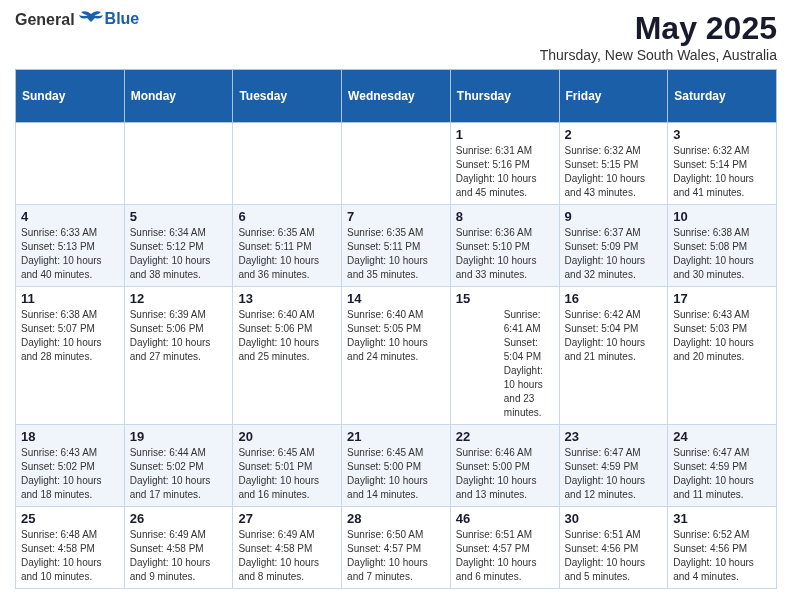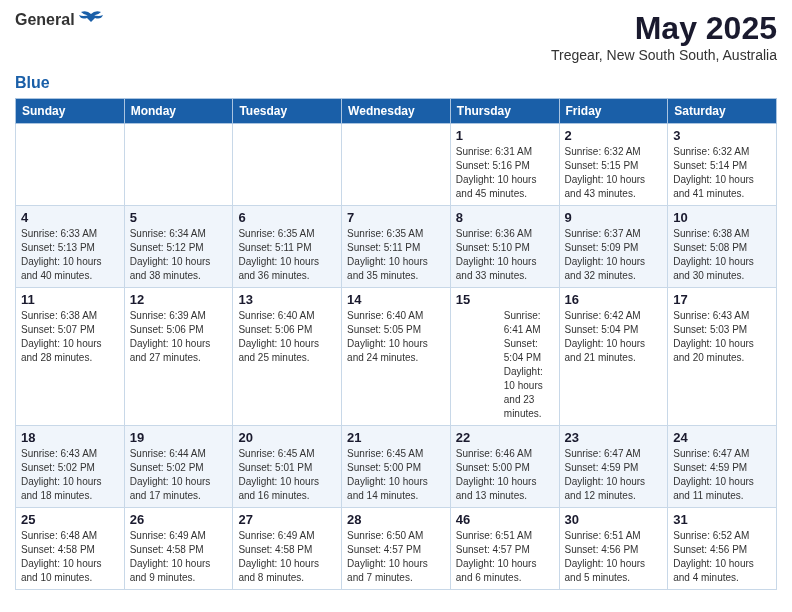--- a/index.html
+++ b/index.html
@@ -28,21 +28,21 @@
     .title-block h2 { font-size: 14px; color: #333; font-weight: normal; }
     table {
       width: 100%;
       border-collapse: collapse;
       font-size: 10.5px;
     }
     thead tr th {
       background-color: #1a5fa8;
       color: #fff;
       text-align: left;
-      padding: 5px 6px;
+      padding: 19px 6px;
       font-size: 12px;
       font-weight: bold;
       border: 1px solid #aac4e0;
     }
     tbody tr td {
       vertical-align: top;
       border: 1px solid #c8d8e8;
       padding: 4px 5px;
       width: calc(100% / 7);
       background: #fff;
@@ -61,33 +61,33 @@
       line-height: 1.4;
       font-size: 10px;
     }
     .empty-cell { background: #fff !important; }
   </style>
 </head>
 <body>
 
 <div class="header">
   <div class="logo">
-    <div style="display:flex; flex-direction:column; align-items:flex-start;gap:44px;">
+    <div style="display:flex; flex-direction:row; align-items:flex-start;">
       <div style="display:flex; align-items:center;">
         <span class="logo-text-general">General</span>
         <svg width="28" height="20" viewBox="0 0 28 20" style="margin-left:2px;">
           <path d="M14 4 Q18 0 24 2 Q20 6 16 5 Q22 7 26 5 Q24 10 18 8 Q16 10 14 12 Q12 10 10 8 Q4 10 2 5 Q6 7 12 5 Q8 6 4 2 Q10 0 14 4Z" fill="#1a5fa8"></path>
         </svg>
       </div>
       <span class="logo-text-blue" style="margin-left:0px;text-align:right;">Blue</span>
     </div>
   </div>
   <div class="title-block">
     <h1>May 2025</h1>
-    <h2>Tregear, New South South, Australia</h2>
+    <h2>Thursday, New South Wales, Australia</h2>
   </div>
 </div>
 
 <table>
   <thead>
     <tr id="weekday-header">
         <th>Sunday</th>
         <th>Monday</th>
         <th>Tuesday</th>
         <th>Wednesday</th>

